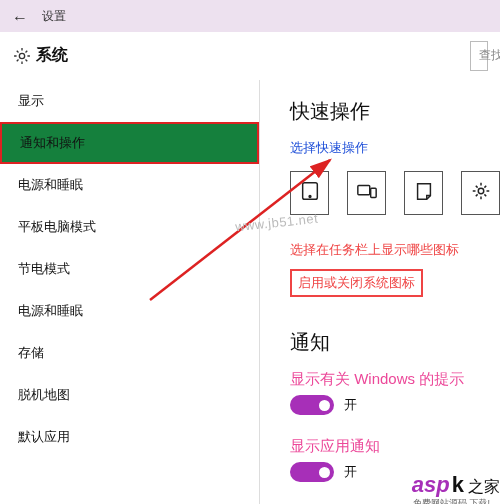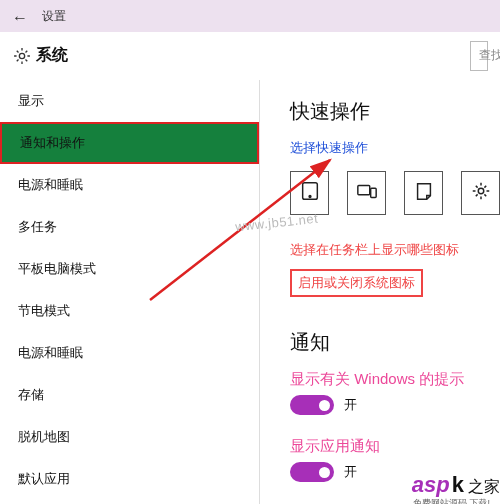--- a/index.html
+++ b/index.html
@@ -215,23 +215,20 @@
     <div class="sidebar-item">
         <span>显示</span>
       </div>
     <div class="sidebar-item selected">
         <span>通知和操作</span>
       </div>
     <div class="sidebar-item">
         <span>电源和睡眠</span>
       </div>
     <div class="sidebar-item">
-        <span>多任务</span>
-      </div>
-    <div class="sidebar-item">
         <span>平板电脑模式</span>
       </div>
     <div class="sidebar-item">
         <span>节电模式</span>
       </div>
     <div class="sidebar-item">
         <span>电源和睡眠</span>
       </div>
     <div class="sidebar-item">
         <span>存储</span>

